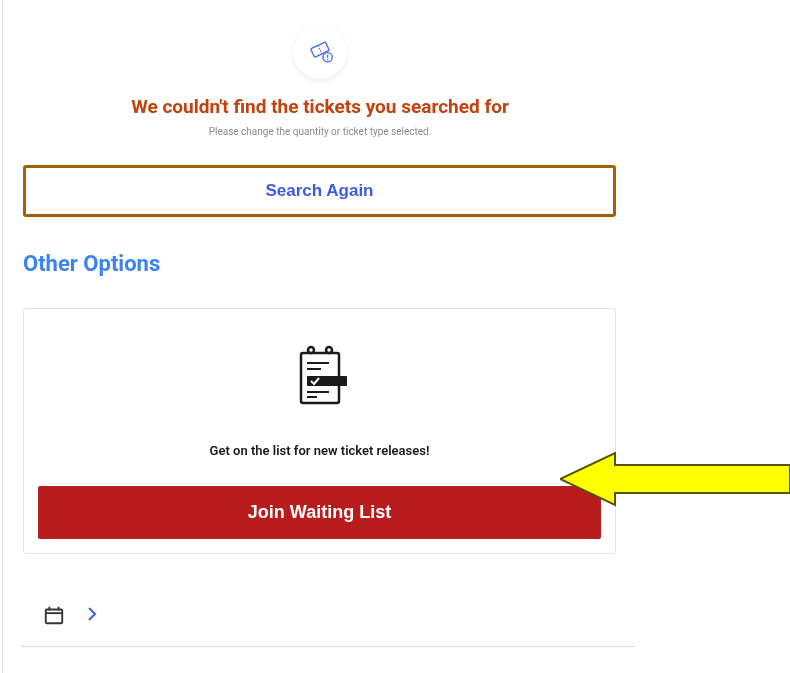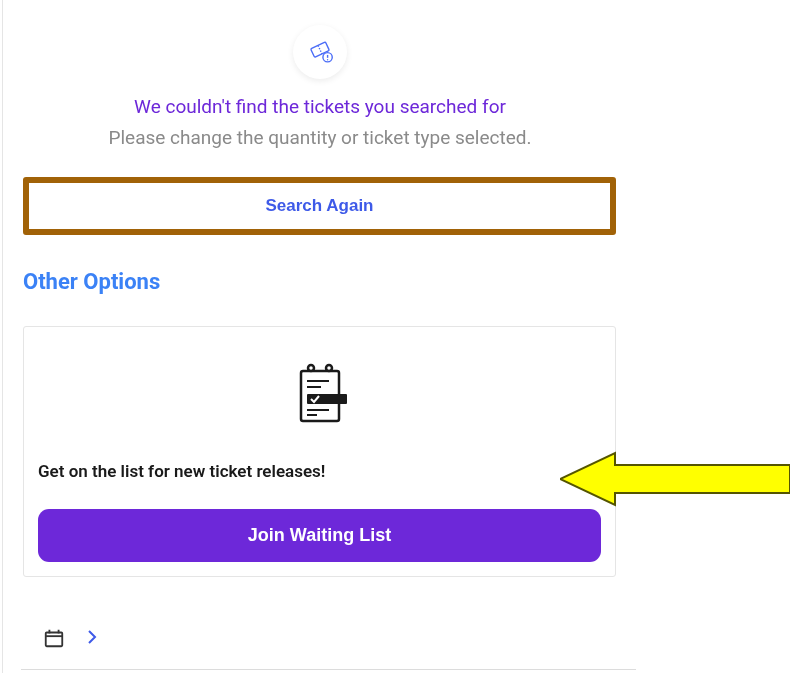--- a/index.html
+++ b/index.html
@@ -28,36 +28,36 @@
       background: #ffffff;
       box-shadow: 0 2px 6px rgba(0,0,0,0.08);
       margin: 0 auto 16px;
       display: flex;
       align-items: center;
       justify-content: center;
     }
     .heading {
       text-align: center;
       font-size: 19px;
-      font-weight: 400;
-      color: #6d28d9;
+      font-weight: 700;
+      color: #c2410c;
       margin-bottom: 8px;
     }
     .subtext {
       text-align: center;
-      font-size: 19px;
+      font-size: 10px;
       color: #8a8a8a;
       margin-bottom: 28px;
     }
     .search-button {
       width: 593px;
       display: block;
       padding: 13px;
       background: #ffffff;
-      border: 6px solid #a16207;
+      border: 3px solid #a16207;
       border-radius: 3px;
       color: #3e5ae8;
       font-size: 17px;
       font-weight: 600;
       text-align: center;
       cursor: pointer;
       margin-bottom: 34px;
     }
     .section-title {
       font-size: 22px;
@@ -71,31 +71,32 @@
       border-radius: 3px;
       padding: 30px 14px 14px;
       margin-bottom: 30px;
     }
     .card-icon {
       display: flex;
       justify-content: center;
       margin-bottom: 26px;
     }
     .card-text {
-      font-size: 17px;
+      text-align: center;
+      font-size: 13px;
       font-weight: 600;
       color: #1a1a1a;
       margin-bottom: 28px;
     }
     .join-button {
       width: 100%;
       padding: 16px;
-      background: #6d28d9;
+      background: #b91c1c;
       border: none;
-      border-radius: 11px;
+      border-radius: 2px;
       color: #ffffff;
       font-size: 18px;
       font-weight: 600;
       text-align: center;
       cursor: pointer;
     }
     .list-item {
       width: 615px;
       margin-left: -2px;
       display: flex;

